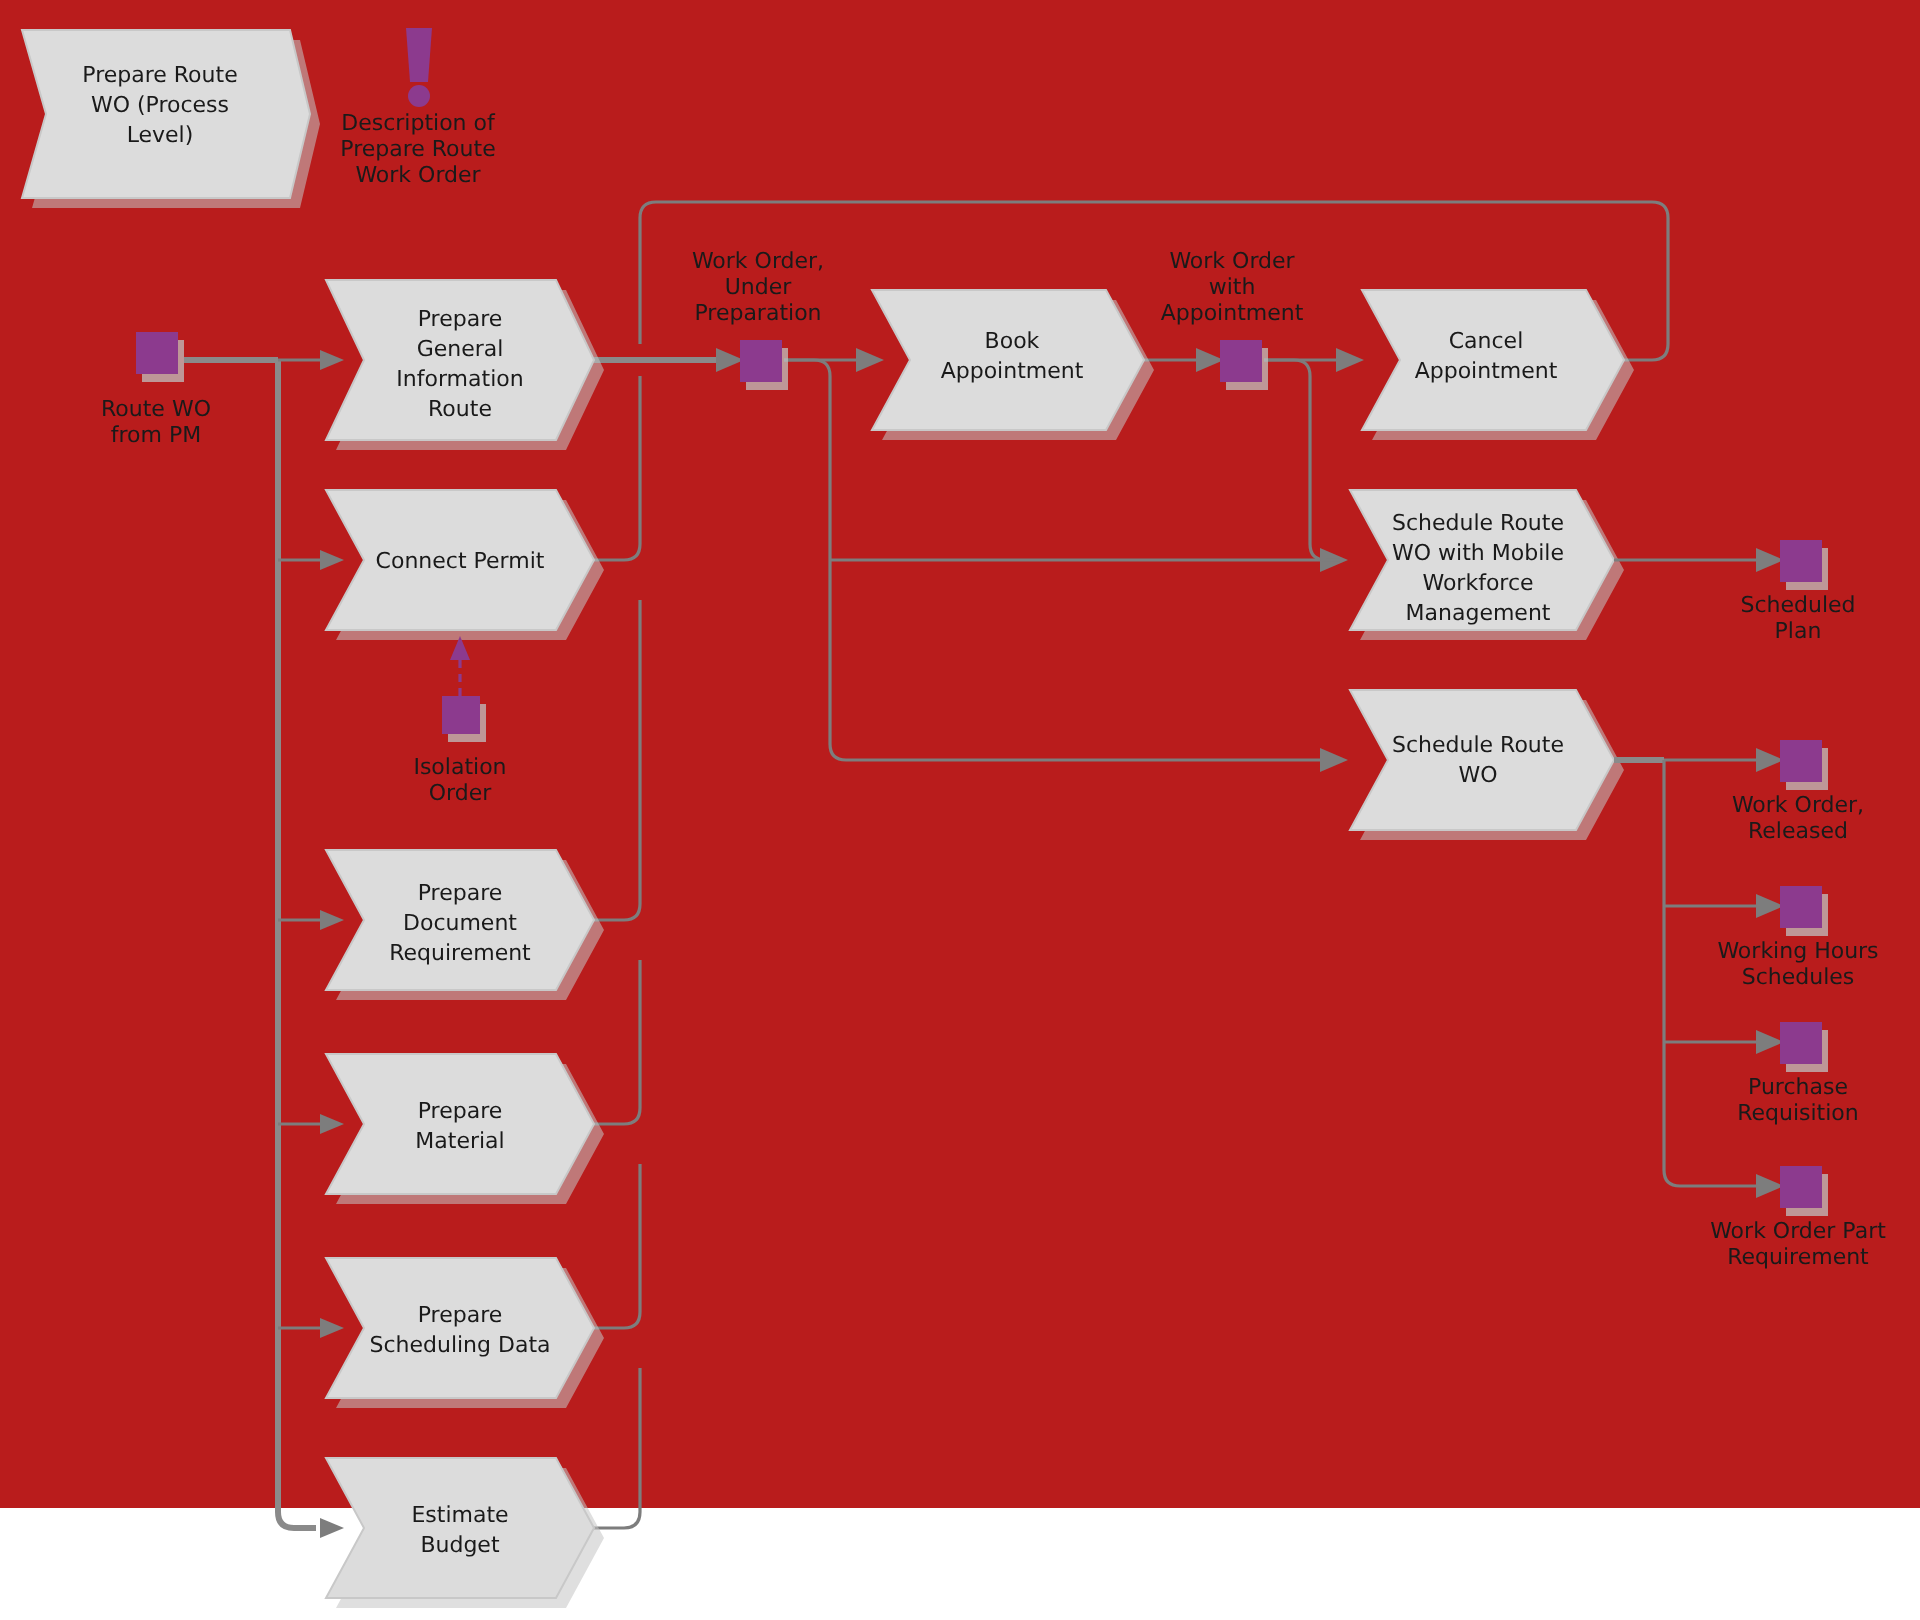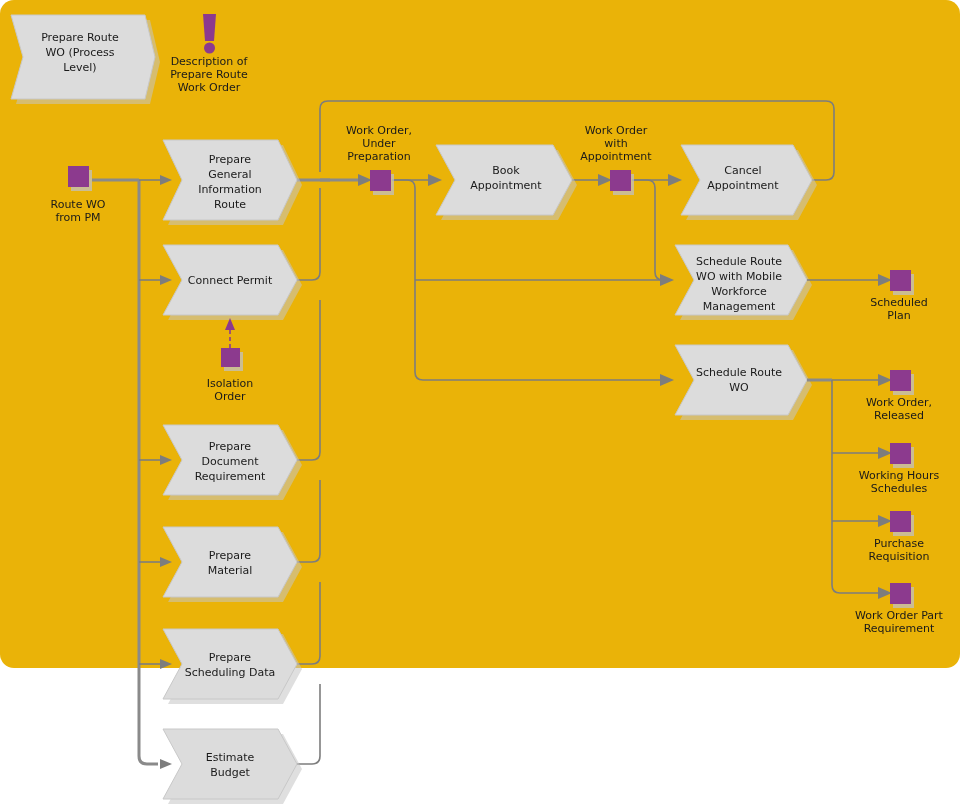--- a/index.html
+++ b/index.html
@@ -9,23 +9,22 @@
   }
   body {
     font-family: "DejaVu Sans", sans-serif;
     width: 960px;
     height: 810px;
     overflow: hidden;
   }
   #diagram-root {
     position: relative;
     width: 960px;
-    height: 668px;
-    background: #eab308;
-    border-radius: 14px;
+    height: 754px;
+    background: #b91c1c;
   }
   svg.canvas {
     position: absolute;
     left: 0;
     top: 0;
     width: 960px;
     height: 810px;
     display: block;
   }
   text {

